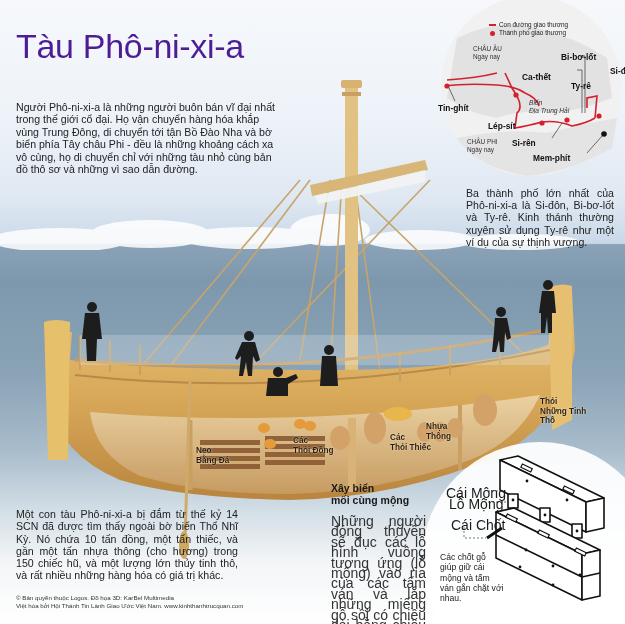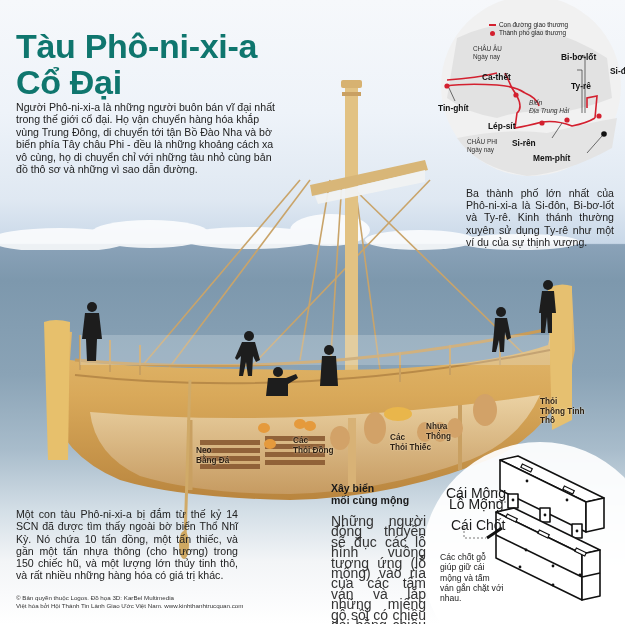--- a/index.html
+++ b/index.html
@@ -7,22 +7,22 @@
     body {
       position: relative;
       font-family: "Liberation Sans", sans-serif;
       color: #1c1c1c;
       background: linear-gradient(180deg, #f6f8fb 0%, #eef3f9 18%, #dfe8f2 32%, #c9d8e8 39%, #8aa2b8 39.2%, #7d98ad 45%, #8aa3b6 60%, #a8bccb 72%, #d4dfe7 82%, #f3f5f7 90%, #ffffff 100%);
     }
     .layer { position: absolute; left: 0; top: 0; width: 625px; height: 624px; }
     .clouds { position: absolute; left: 0; top: 200px; width: 625px; height: 50px; }
     .title {
       position: absolute; left: 16px; top: 28px;
-      font-size: 34px; font-weight: bold; line-height: 36px;
-      color: #0f766e; letter-spacing: -0.3px;
+      font-size: 34px; font-weight: normal; line-height: 36px;
+      color: #4c1d95; letter-spacing: -0.3px;
     }
     .intro {
       position: absolute; left: 16px; top: 101px; width: 265px;
       font-size: 10.6px; line-height: 12.4px; color: #222;
     }
     .cities-text {
       position: absolute; left: 466px; top: 187px; width: 148px;
       font-size: 10.6px; line-height: 12.2px; color: #222; text-align: justify;
     }
     .wreck-text {
@@ -211,30 +211,29 @@
 <div class="map-region" style="left:467px;top:138px;">
   <div>CHÂU PHI</div>
   <div>Ngày nay</div>
 </div>
 <div class="map-sea" style="left:529px;top:99px;">
   <div>Biển</div>
   <div>Địa Trung Hải</div>
 </div>
 <span class="map-label" style="left:561px;top:52px;">Bi-bơ-lốt</span>
 <span class="map-label" style="left:566px;top:66px;padding-left:44px;">Si-đôn</span>
-<span class="map-label" style="left:482px;top:72px;">Ca-thết</span>
+<span class="map-label" style="left:522px;top:72px;">Ca-thết</span>
 <span class="map-label" style="left:571px;top:81px;">Ty-rê</span>
 <span class="map-label" style="left:438px;top:103px;">Tin-ghít</span>
 <span class="map-label" style="left:488px;top:121px;">Lép-sít</span>
 <span class="map-label" style="left:512px;top:138px;">Si-rên</span>
 <span class="map-label" style="left:533px;top:153px;">Mem-phít</span>
 
 <div class="title">
   <div>Tàu Phô-ni-xi-a</div>
-  <div>Cổ Đại</div>
 </div>
 
 <p class="intro">Người Phô-ni-xi-a là những người buôn bán vĩ đại nhất trong thế giới cổ đại. Họ vận chuyển hàng hóa khắp vùng Trung Đông, di chuyển tới tận Bồ Đào Nha và bờ biển phía Tây châu Phi - đều là những khoảng cách xa vô cùng, họ di chuyển chỉ với những tàu nhỏ cùng bản đồ thô sơ và những vì sao dẫn đường.</p>
 <p class="cities-text">Ba thành phố lớn nhất của Phô-ni-xi-a là Si-đôn, Bi-bơ-lốt và Ty-rê. Kinh thánh thường xuyên sử dụng Ty-rê như một ví dụ của sự thịnh vượng.</p>
 
 <div class="ship-label" style="left:196px;top:446px;">
   <div>Neo</div>
   <div>Bằng Đá</div>
 </div>
 <div class="ship-label" style="left:293px;top:436px;">
@@ -244,21 +243,21 @@
 <div class="ship-label" style="left:390px;top:433px;">
   <div>Các</div>
   <div>Thỏi Thiếc</div>
 </div>
 <div class="ship-label" style="left:426px;top:422px;">
   <div>Nhựa</div>
   <div>Thông</div>
 </div>
 <div class="ship-label" style="left:540px;top:397px;">
   <div>Thỏi</div>
-  <div>Thông Tinh</div>
+  <div>Những Tinh</div>
   <div>Thô</div>
 </div>
 
 <svg class="layer" viewBox="0 0 625 624">
   <circle cx="540" cy="560" r="118" fill="#ffffff" opacity="0.92"></circle>
   <g stroke="#111" stroke-width="1.6" fill="#fff" stroke-linejoin="round">
 
     <polygon points="500,460 518,456 604,498 586,502"></polygon>
     <polygon points="500,460 586,502 586,532 500,490"></polygon>
     <polygon points="586,502 604,498 604,528 586,532"></polygon>

